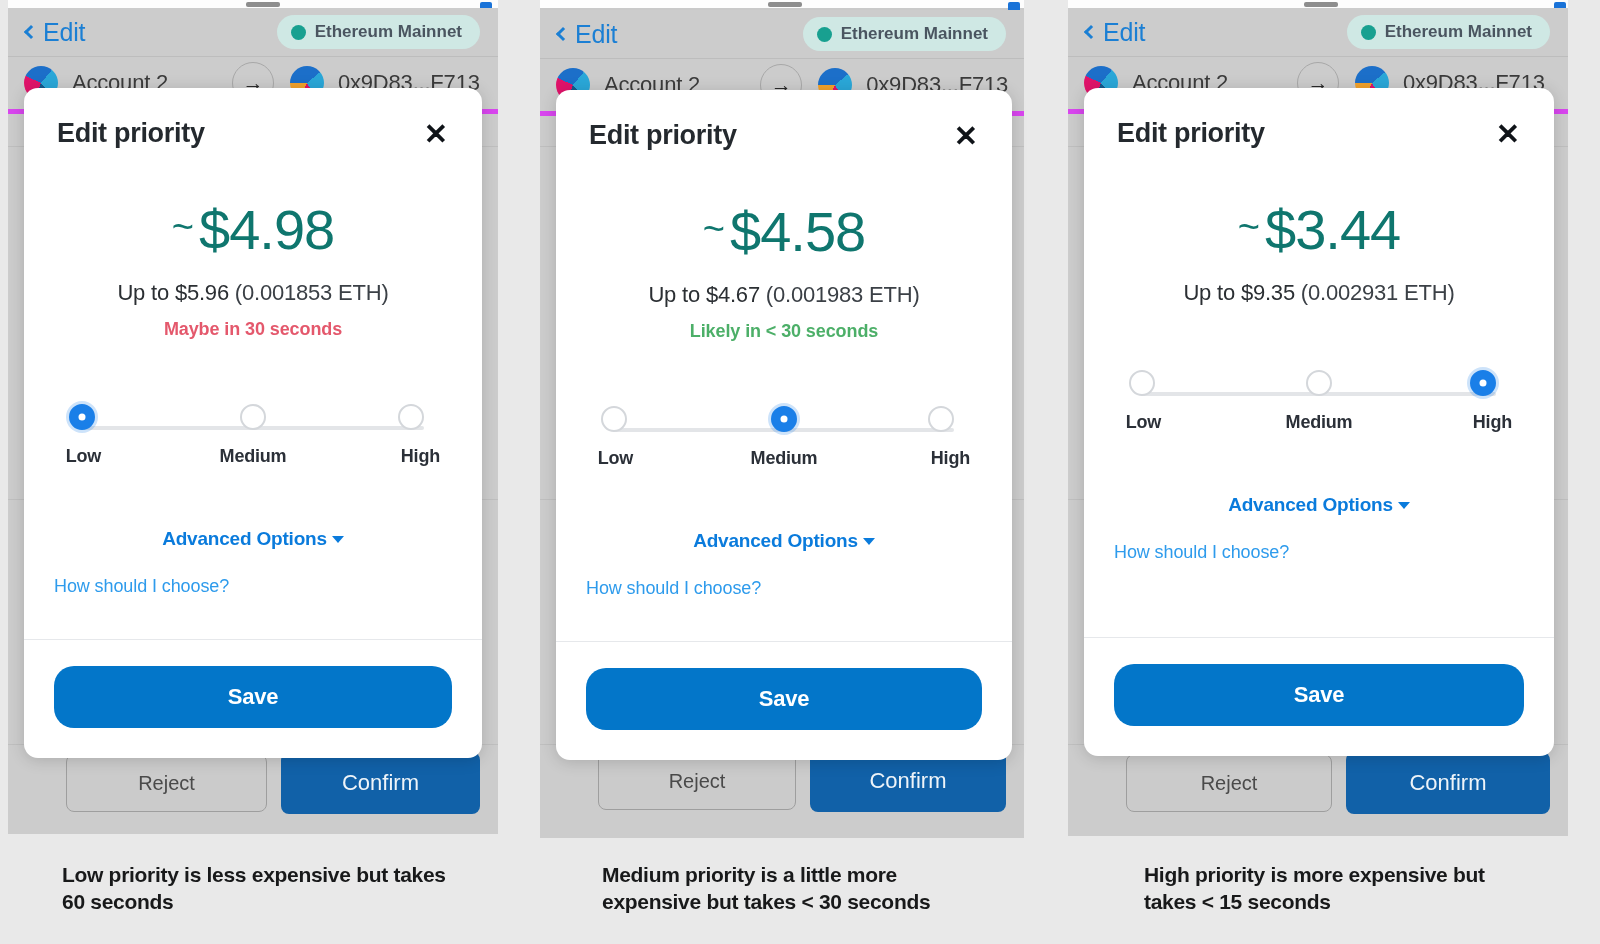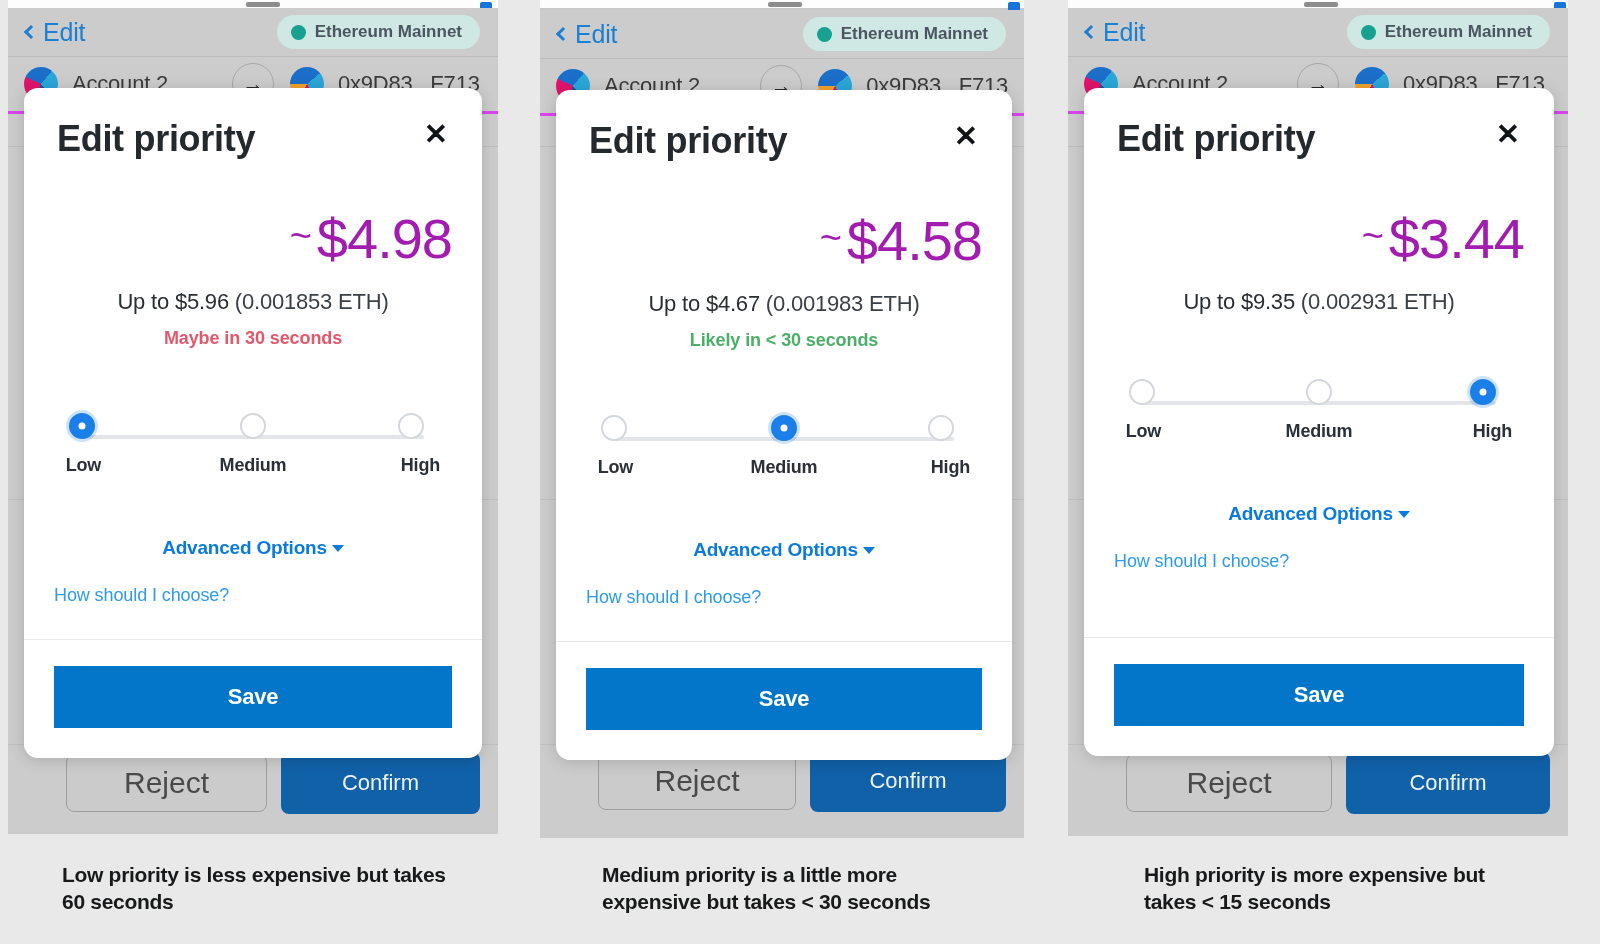--- a/index.html
+++ b/index.html
@@ -56,21 +56,21 @@
     white-space: nowrap;
   }
   .net-dot { width: 15px; height: 15px; border-radius: 50%; background: #18a090; flex: none; }
 
   
   .acct-row {
     position: absolute; left: 0; right: 0;
     height: 58px; background: #cccccc;
     display: flex; align-items: center;
     border-top: 1px solid #bdbdbd;
-    border-bottom: 3px solid #d946ef;
+    border-bottom: 5px solid #d946ef;
     filter: blur(0.6px);
   }
   .acct-side { display: flex; align-items: center; gap: 14px; padding: 0 16px; flex: 1; }
   .blockie {
     width: 34px; height: 34px; border-radius: 50%; flex: none;
     background:
       conic-gradient(from 200deg,
         #e0136a 0deg 95deg,
         #1c6fc9 95deg 200deg,
         #2aa7d8 200deg 300deg,
@@ -100,21 +100,21 @@
   
   .action-strip {
     position: absolute; left: 0; right: 0;
     display: flex; gap: 14px; padding: 0 18px;
     align-items: center;
     filter: blur(0.7px);
   }
   .btn-reject {
     flex: 1; height: 58px; border-radius: 8px;
     border: 1px solid #9e9e9e; background: #cbcbcb;
-    color: #4a4a4a; font-size: 30px;
+    color: #4a4a4a; font-size: 20px;
     display: flex; align-items: center; justify-content: center; margin-left: 40px;
   }
   .btn-confirm {
     flex: 1; height: 62px; border-radius: 8px;
     background: #1161a8; color: #eef4f9; font-size: 22px;
     display: flex; align-items: center; justify-content: center;
   }
 
   
   .modal {
@@ -123,30 +123,30 @@
     border-radius: 14px;
     box-shadow: 0 2px 16px rgba(0,0,0,.16);
     display: flex; flex-direction: column;
     overflow: hidden;
   }
   .modal-head {
     display: flex; align-items: flex-start; justify-content: space-between;
     padding: 30px 30px 0 33px;
   }
   .modal-title {
-    font-size: 36px; font-weight: 700; color: #24292e; letter-spacing: -0.3px;
+    font-size: 27px; font-weight: 700; color: #24292e; letter-spacing: -0.3px;
   }
   .close-x {
     font-size: 29px; font-weight: 700; color: #0f1318; line-height: 1;
     cursor: pointer; padding: 2px 4px;
   }
   .modal-body { padding: 0 30px; flex: 1; display: flex; flex-direction: column; }
   .big-amount {
-    text-align: right; margin-top: 46px;
-    font-size: 56px; font-weight: 400; color: #a21caf; letter-spacing: -1px;
+    text-align: center; margin-top: 46px;
+    font-size: 56px; font-weight: 400; color: #0f766e; letter-spacing: -1px;
   }
   .big-amount .tilde { font-size: 38px; position: relative; top: -9px; margin-right: 6px; }
   .upto {
     text-align: center; margin-top: 18px;
     font-size: 22px; color: #2b2f33; letter-spacing: -0.2px;
   }
   .upto b { font-weight: 400; }
   .upto .eth { color: #3b4046; }
   .speed {
     text-align: center; margin-top: 13px;
@@ -200,21 +200,21 @@
   }
   .help-link {
     text-align: left; margin-top: 26px; margin-bottom: 30px;
     color: #2e9bec; font-size: 18px; cursor: pointer; letter-spacing: -0.1px;
   }
   .modal-footer {
     border-top: 1px solid #e6e8eb;
     padding: 26px 30px 30px 30px;
   }
   .btn-save {
-    width: 100%; height: 62px; border: none; border-radius: 0;
+    width: 100%; height: 62px; border: none; border-radius: 20px;
     background: #0376c9; color: #ffffff;
     font-size: 22px; font-weight: 700; cursor: pointer;
     font-family: "Liberation Sans", sans-serif;
     letter-spacing: -0.2px;
   }
 
   
   .caption {
     position: absolute;
     font-size: 21px; font-weight: 700; color: #18191a;

